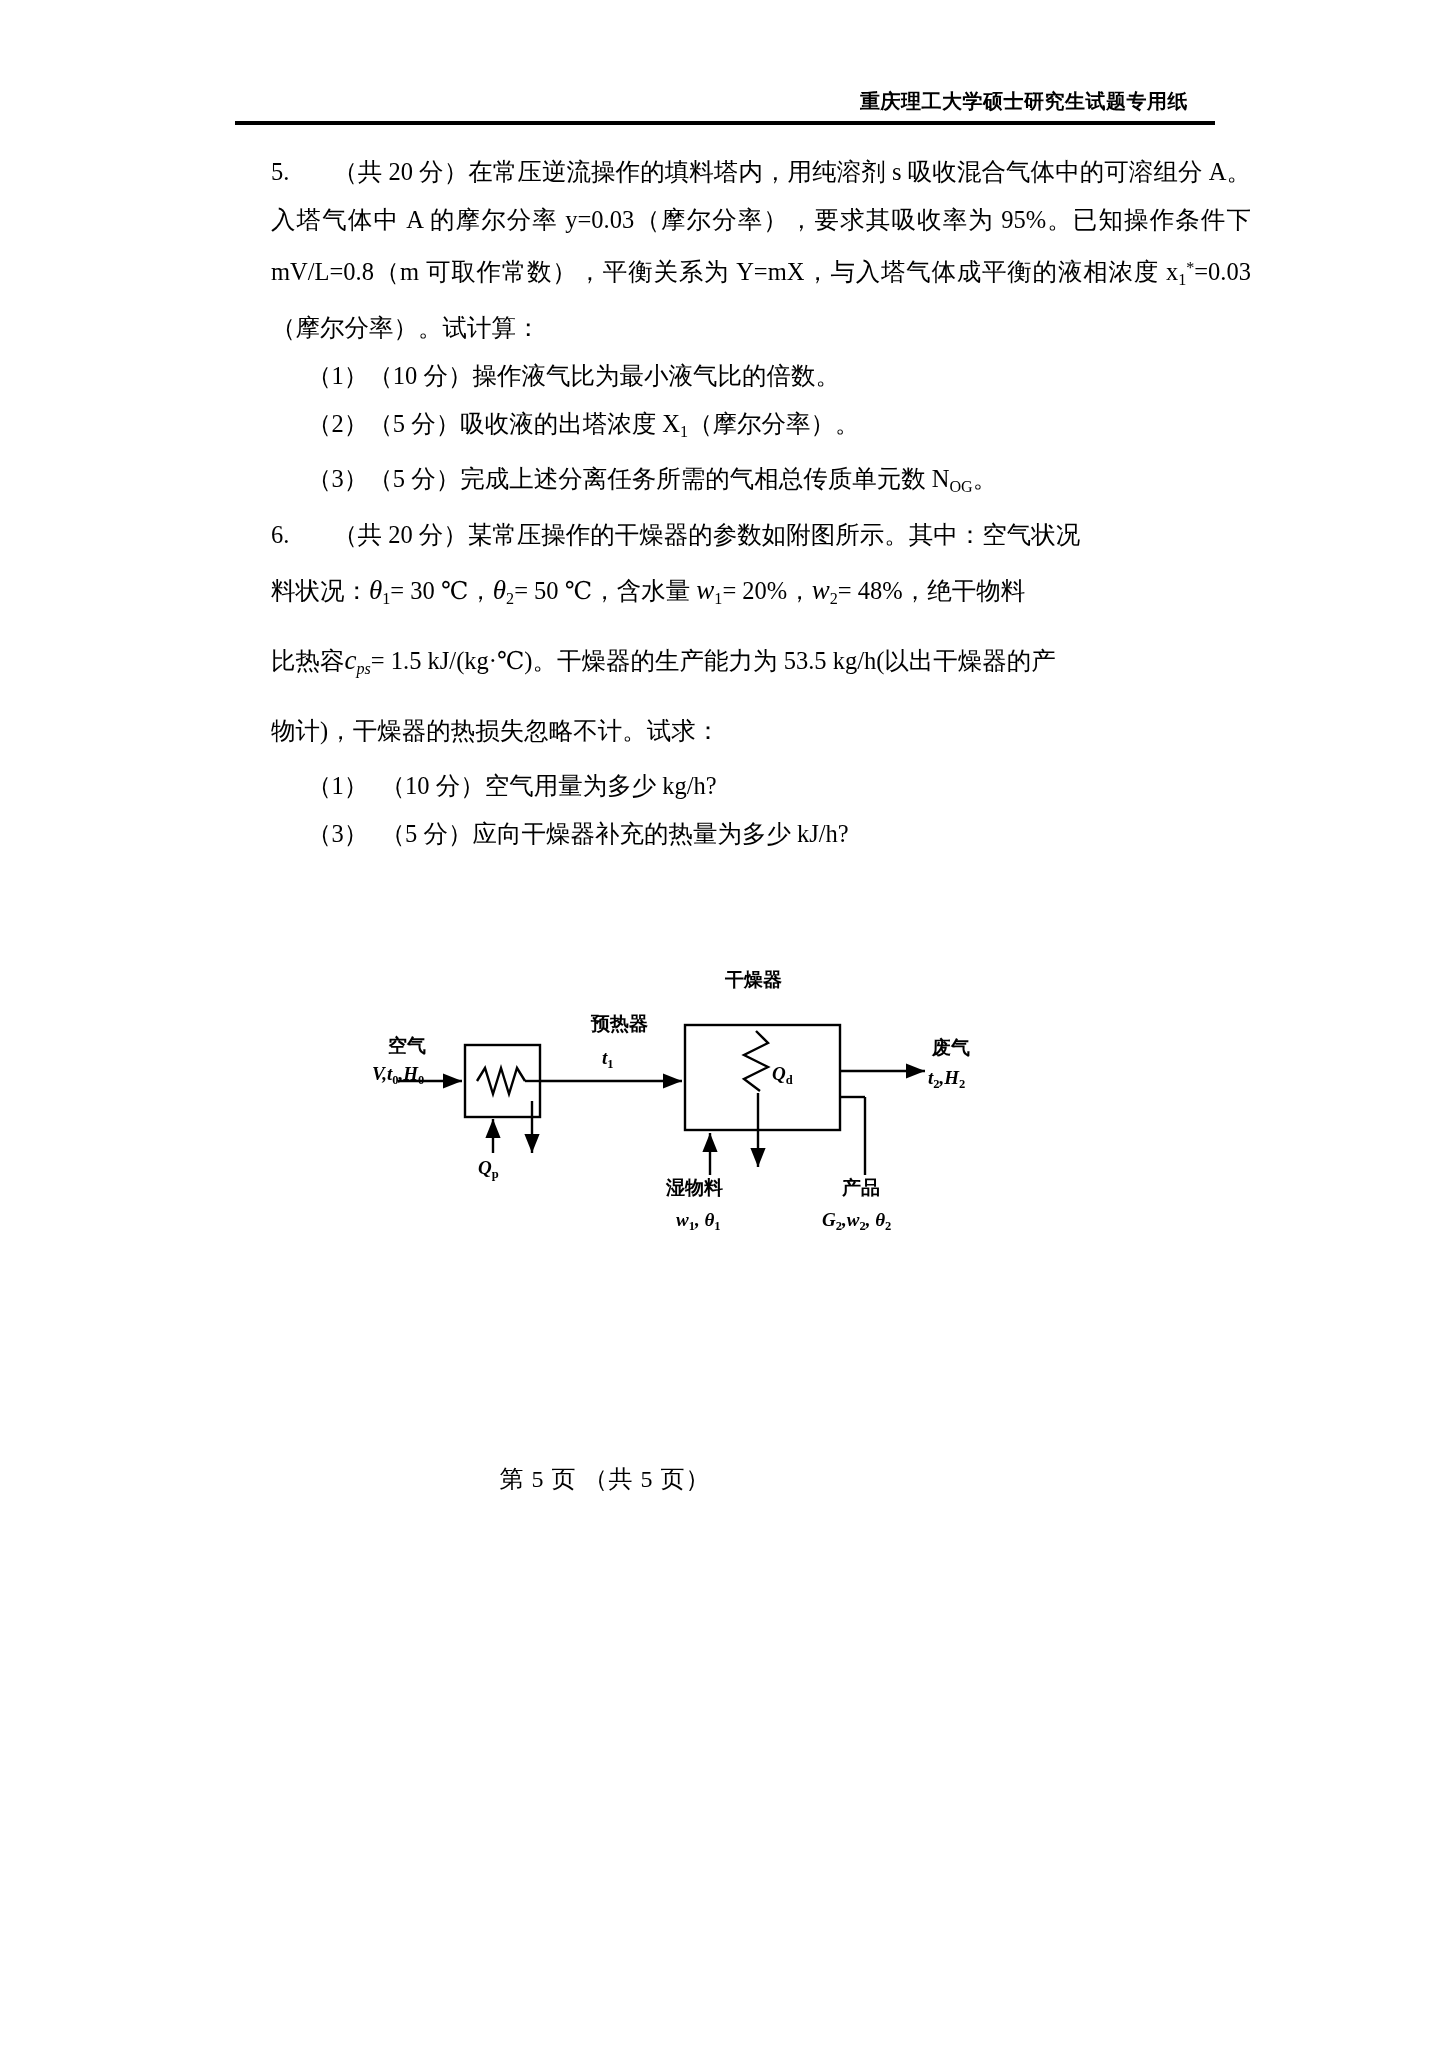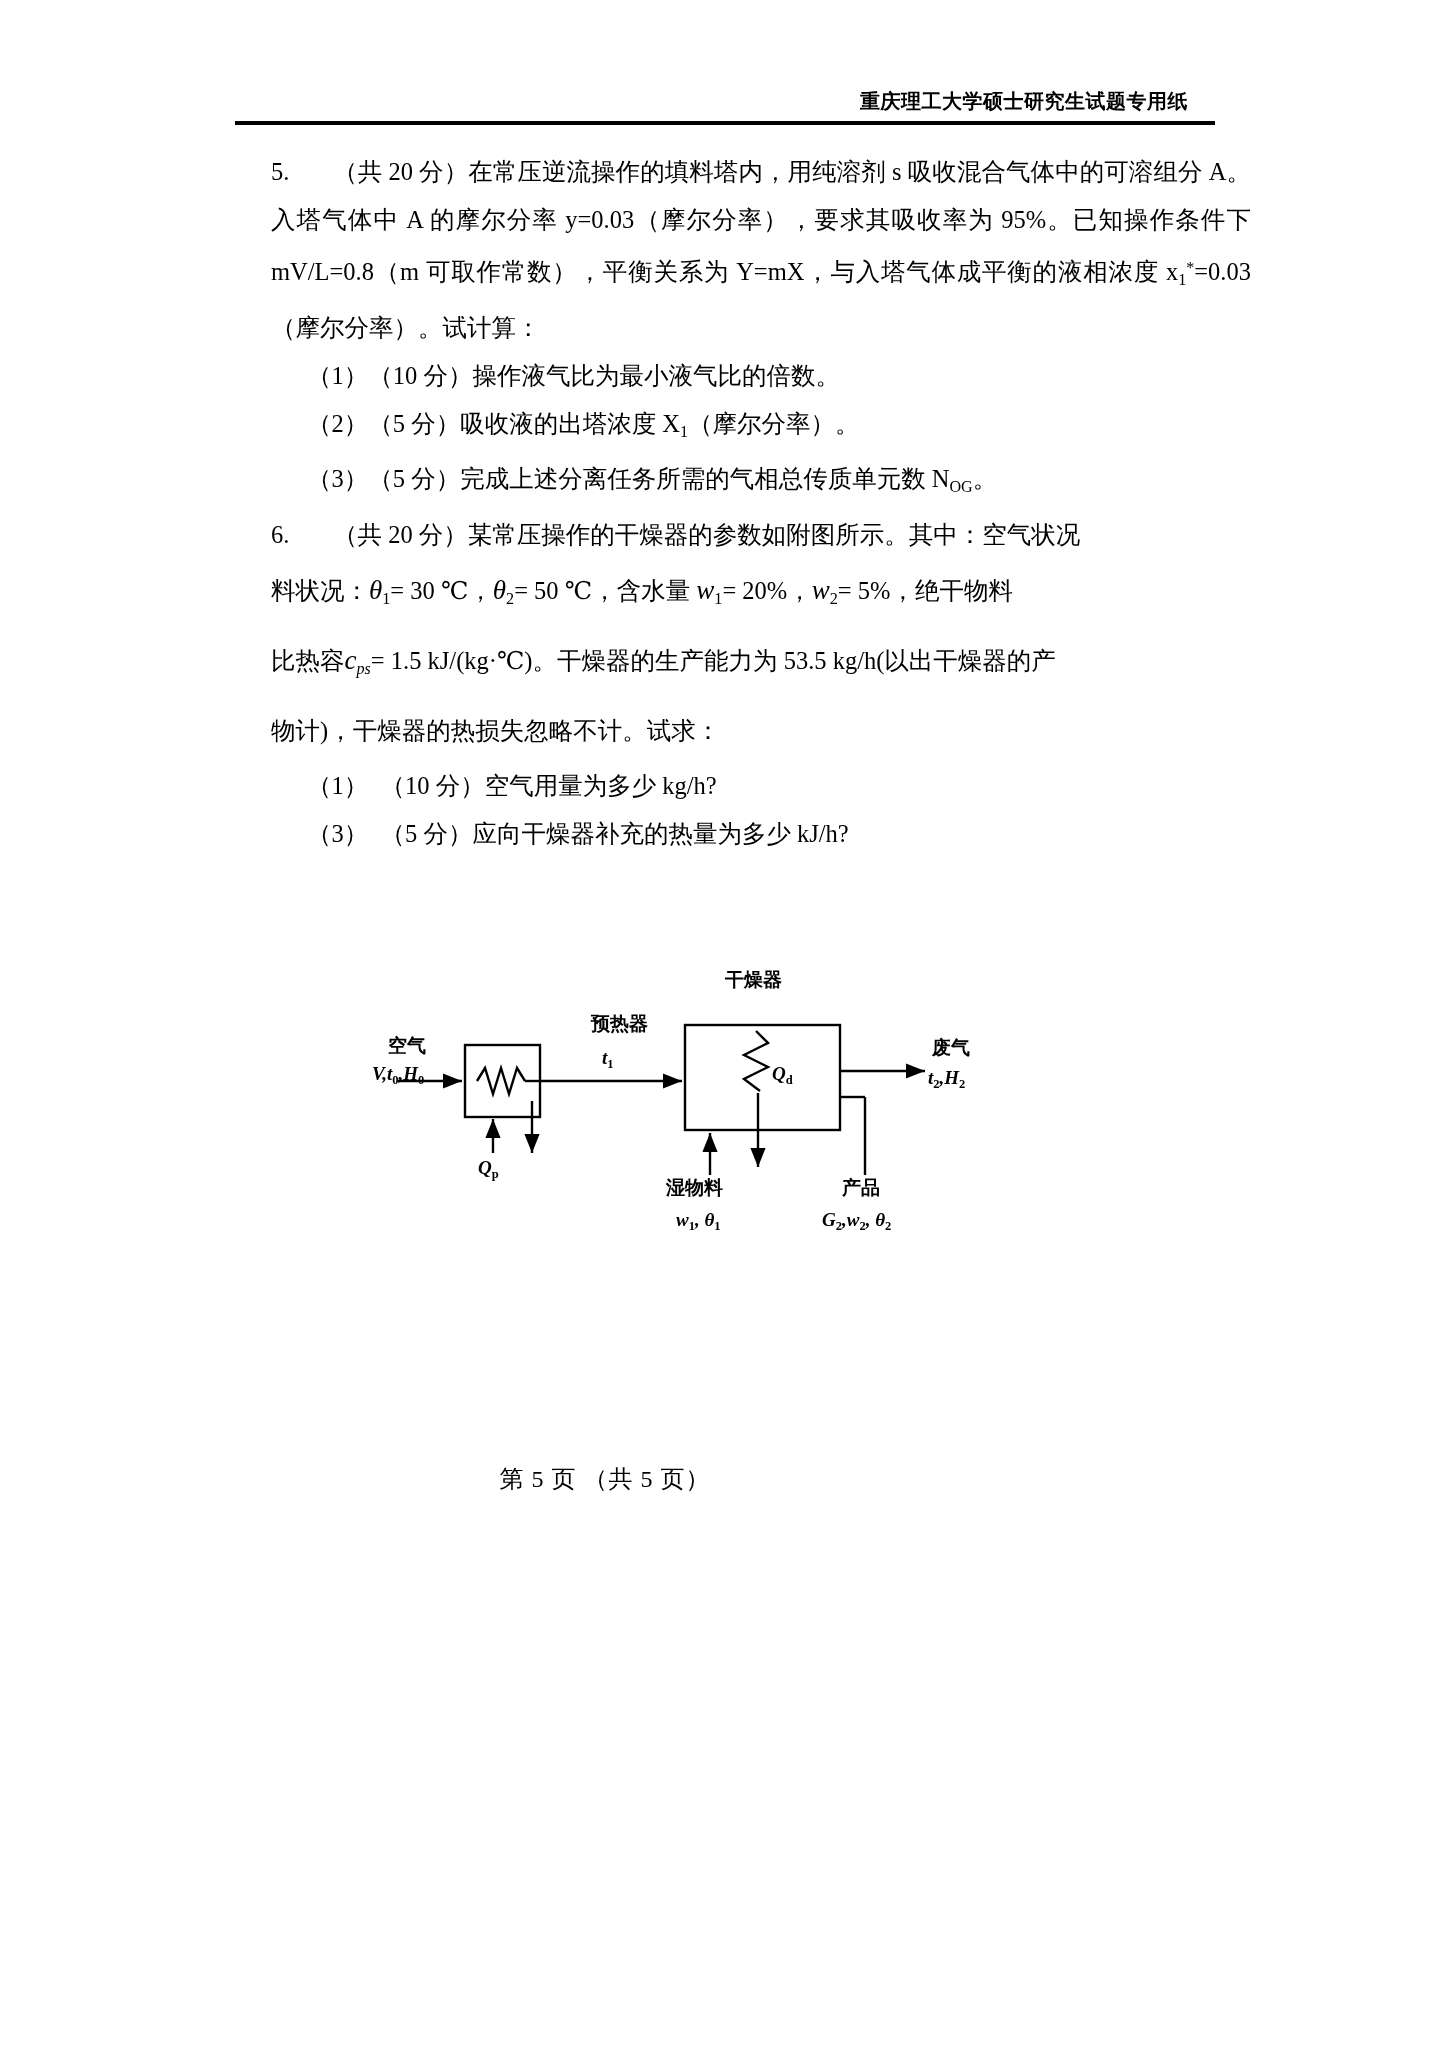--- a/index.html
+++ b/index.html
@@ -137,21 +137,21 @@
 
     <p class="sub"><span class="lbl">（1）</span><span>（10 分）</span><span>操作液气比为最小液气比的倍数。</span></p>
 
     <p class="sub"><span class="lbl">（2）</span><span>（5 分）</span><span>吸收液的出塔浓度 X</span><sub>1</sub><span>（摩尔分率）。</span></p>
 
     <p class="sub"><span class="lbl">（3）</span><span>（5 分）</span><span>完成上述分离任务所需的气相总传质单元数 N</span><sub>OG</sub><span>。</span></p>
 
     <p class="para q"><span class="qnum">6.</span><span>（共 20 分）某常压操作的干燥器的参数如附图所示。其中：空气状况</span></p>
 
 
-    <p class="mathline"><span>料状况：</span><span class="sym-theta">θ</span><sub>1</sub><span>= 30 ℃，</span><span class="sym-theta">θ</span><sub>2</sub><span>= 50 ℃，含水量 </span><span class="it big">w</span><sub>1</sub><span>= 20%，</span><span class="it big">w</span><sub>2</sub><span>= 5%，绝干物料</span></p>
+    <p class="mathline"><span>料状况：</span><span class="sym-theta">θ</span><sub>1</sub><span>= 30 ℃，</span><span class="sym-theta">θ</span><sub>2</sub><span>= 50 ℃，含水量 </span><span class="it big">w</span><sub>1</sub><span>= 20%，</span><span class="it big">w</span><sub>2</sub><span>= 48%，绝干物料</span></p>
 
     <p class="mathline"><span>比热容</span><span class="it big">c</span><sub class="it">ps</sub><span>= 1.5 kJ/(kg·℃)。干燥器的生产能力为 53.5 kg/h(以出干燥器的产</span></p>
 
     <p class="mathline"><span>物计)，干燥器的热损失忽略不计。试求：</span></p>
 
     <p class="sub"><span class="lbl">（1）</span>&nbsp;&nbsp;<span>（10 分）</span><span>空气用量为多少 kg/h?</span></p>
 
 
     <p class="sub"><span class="lbl">（3）</span>&nbsp;&nbsp;<span>（5 分）</span><span>应向干燥器补充的热量为多少 kJ/h?</span></p>
 

